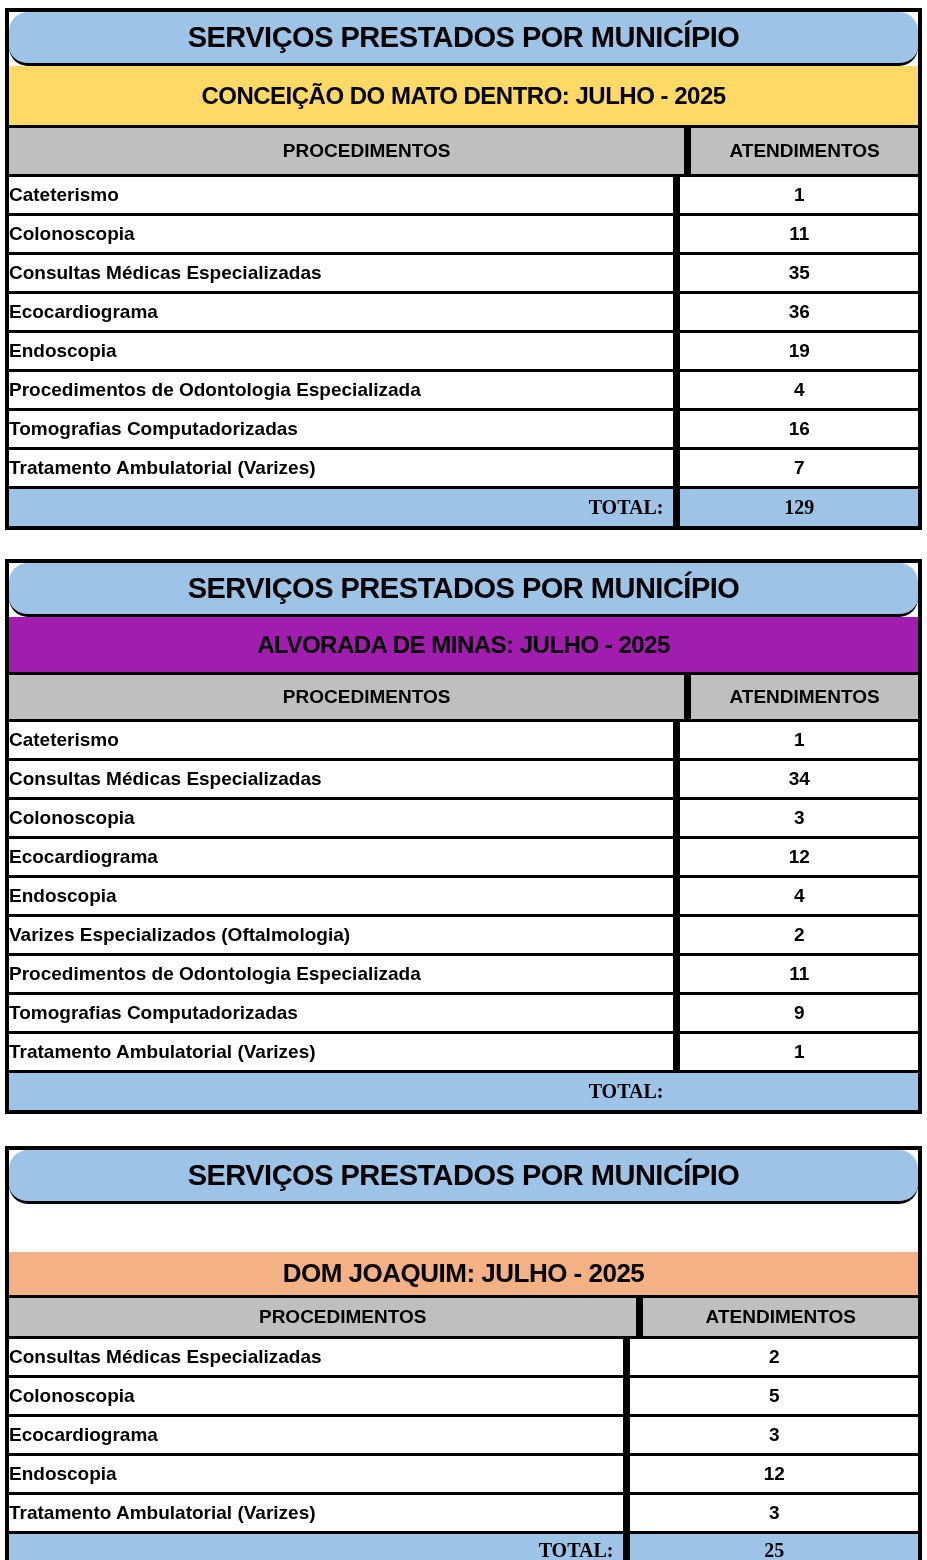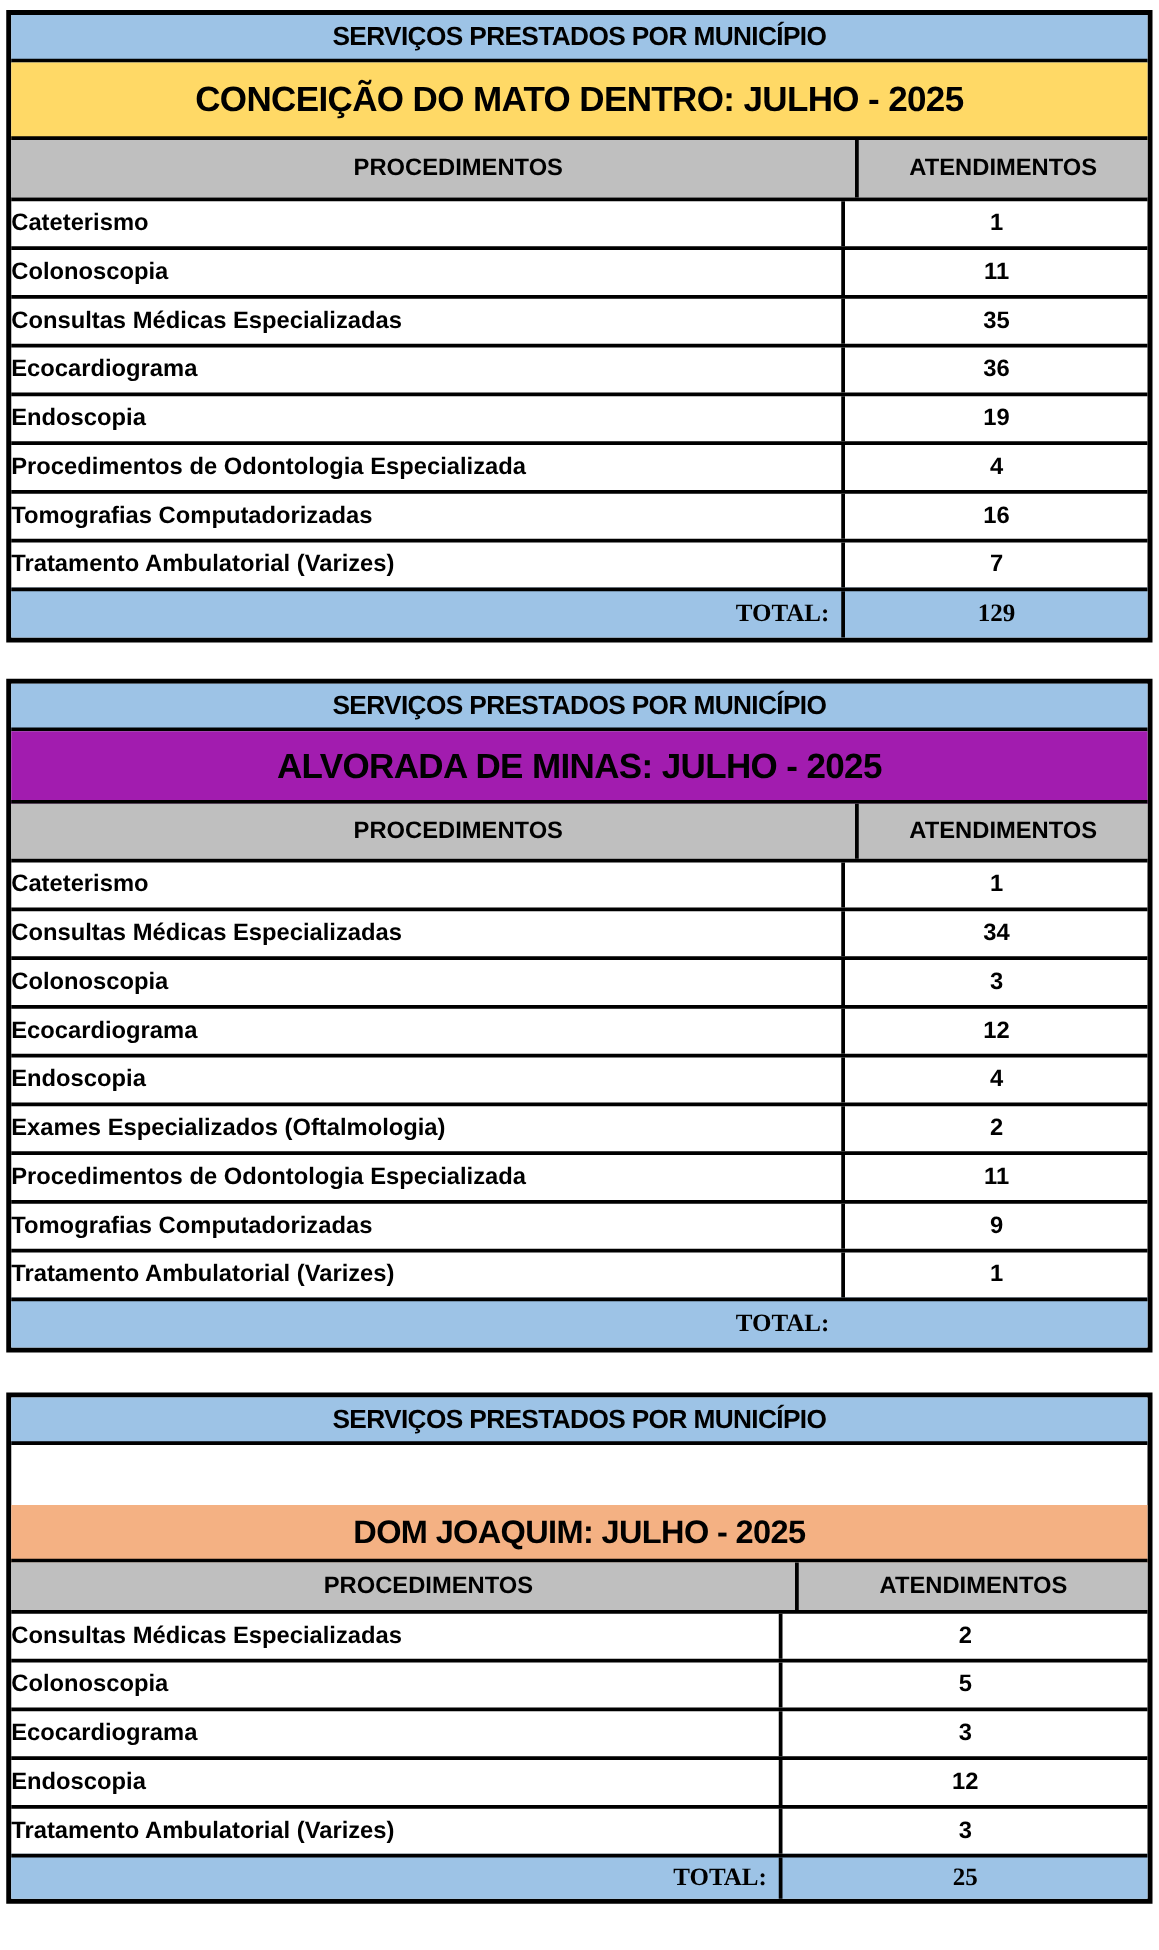--- a/index.html
+++ b/index.html
@@ -20,32 +20,32 @@
   .table-block.t2 { margin-bottom: 32px; }
 
   .band {
     display: flex;
     align-items: center;
     justify-content: center;
     text-align: center;
     border-bottom: 3px solid #000000;
     letter-spacing: -0.5px;
   }
-  .band-main { height: 38px; font-size: 21px; }
-  .band-muni { font-size: 28px; }
+  .band-main { height: 54px; font-size: 29px; border-radius: 19px; }
+  .band-muni { font-size: 24px; }
   .t1 .band-muni { height: 62px; }
   .t2 .band-muni { height: 58px; }
   .t3 .band-muni { height: 46px; font-size: 26px; }
 
   .hdr-row, .row, .total-row { display: flex; }
   .row, .total-row { border-top: 3px solid #000000; }
   .hdr-row { border-top: 0; padding-left: 40px; }
 
   .cell-proc { flex: 0 0 73.1%; display: flex; align-items: center; }
-  .cell-att  { flex: 1 1 auto; display: flex; align-items: center; justify-content: center; border-left: 3px solid #000000; }
+  .cell-att  { flex: 1 1 auto; display: flex; align-items: center; justify-content: center; border-left: 7px solid #000000; }
   .t3 .cell-proc { flex-basis: 67.6%; }
 
   .hdr-row { height: 46px; font-size: 19px; }
   .t2 .hdr-row { height: 44px; }
   .t3 .hdr-row { height: 38px; }
   .hdr-row .cell-proc { justify-content: center; text-align: center; }
 
   .row { height: 39px; font-size: 19px; }
   .row .cell-proc { padding-left: 0; }
 
@@ -139,21 +139,21 @@
         <div class="cell-proc">Ecocardiograma</div>
         <div class="cell-att">12</div>
       </div>
 
       <div class="row">
         <div class="cell-proc">Endoscopia</div>
         <div class="cell-att">4</div>
       </div>
 
       <div class="row">
-        <div class="cell-proc">Exames Especializados (Oftalmologia)</div>
+        <div class="cell-proc">Varizes Especializados (Oftalmologia)</div>
         <div class="cell-att">2</div>
       </div>
 
       <div class="row">
         <div class="cell-proc">Procedimentos de Odontologia Especializada</div>
         <div class="cell-att">11</div>
       </div>
 
       <div class="row">
         <div class="cell-proc">Tomografias Computadorizadas</div>

